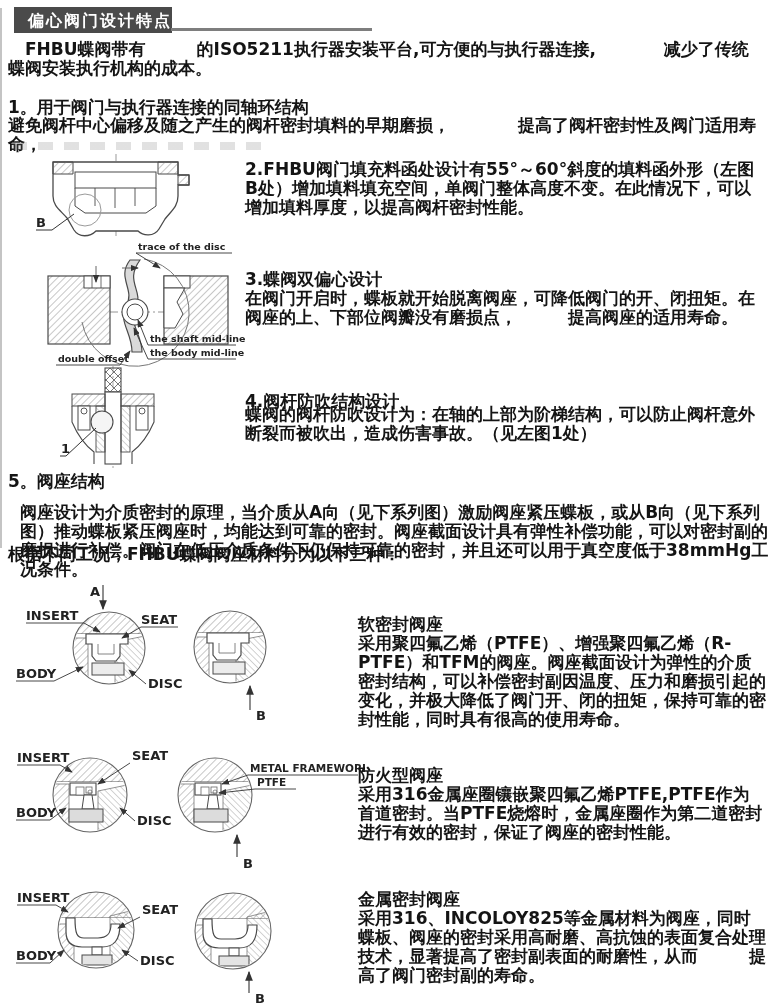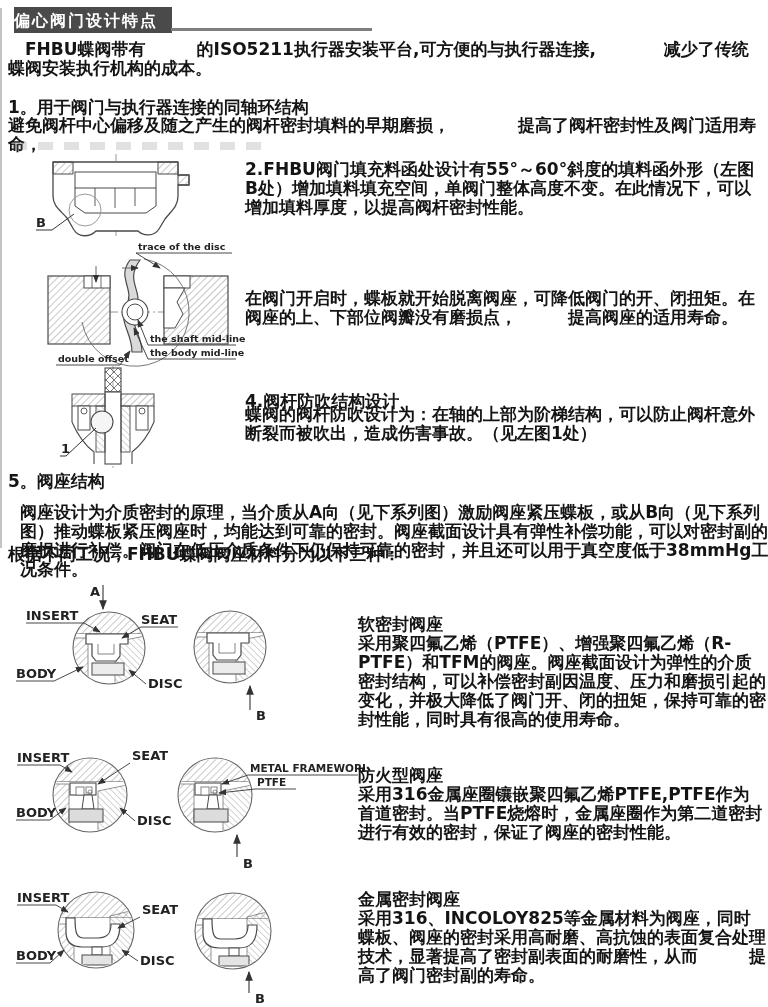--- a/index.html
+++ b/index.html
@@ -3,21 +3,21 @@
 <meta charset="utf-8">
 <style>
   html,body{margin:0;padding:0;background:#fff;}
   .page{
     position:relative;width:768px;height:1007px;background:#ffffff;overflow:hidden;
     font-family:"DejaVu Sans","Liberation Sans",sans-serif;color:#141414;
   }
   .t{position:absolute;font-weight:bold;font-size:17px;line-height:19px;}
   .hdr-box{
     position:absolute;left:14px;top:7px;width:158px;height:26px;background:#4a4a4a;
-    color:#ffffff;font-size:16px;font-weight:bold;text-align:left;line-height:27px;
+    color:#ffffff;font-size:16px;font-weight:bold;text-align:right;line-height:27px;
     letter-spacing:2px;
   }
   .hdr-line{position:absolute;left:171px;top:28px;width:201px;height:3px;background:#7e7e7e;}
   .edge-artifact{position:absolute;left:0;top:8px;width:2px;height:540px;background:#8a8a8a;opacity:.5;}
   .ghost{
     position:absolute;left:12px;top:142px;width:258px;height:8px;opacity:.22;
     background:repeating-linear-gradient(90deg,#777 0 15px,transparent 15px 26px);
   }
   svg text{font-family:"DejaVu Sans","Liberation Sans",sans-serif;font-weight:bold;fill:#222;}
   svg .lbl{font-size:13px;}
@@ -97,20 +97,21 @@
     <text class="lbl-sm" x="112" y="102">the shaft mid-line</text>
     <line x1="110" y1="105" x2="198" y2="105" stroke="#333" stroke-width="0.9"></line>
     <line x1="110" y1="105" x2="100" y2="80" stroke="#333" stroke-width="0.9" marker-end="url(#mArr)"></line>
     <text class="lbl-sm" x="112" y="116">the body mid-line</text>
     <line x1="110" y1="119" x2="198" y2="119" stroke="#333" stroke-width="0.9"></line>
     <line x1="110" y1="119" x2="96" y2="88" stroke="#333" stroke-width="0.9" marker-end="url(#mArr)"></line>
     <text class="lbl-sm" x="20" y="122">double offset</text>
     <line x1="18" y1="125" x2="82" y2="125" stroke="#333" stroke-width="0.9"></line>
     <line x1="82" y1="125" x2="92" y2="111" stroke="#333" stroke-width="0.9" marker-end="url(#mArr)"></line>
   </svg>
+  <p class="t" style="left:245px;top:270px;width:522px;margin:0">3.蝶阀双偏心设计</p>
   <p class="t" style="left:245px;top:289px;width:522px;margin:0">在阀门开启时，蝶板就开始脱离阀座，可降低阀门的开、闭扭矩。在阀座的上、下部位阀瓣没有磨损点，　　　提高阀座的适用寿命。</p>
 
   <svg style="position:absolute;left:58px;top:364px" width="140" height="108">
     <line x1="55" y1="2" x2="55" y2="106" stroke="#999" stroke-width="0.9" stroke-dasharray="7 3 2 3"></line>
     <rect x="47" y="4" width="16" height="24" fill="url(#crossP)" stroke="#4a4a4a" stroke-width="1.1"></rect>
     <rect x="47" y="28" width="16" height="72" fill="#ffffff" stroke="#4a4a4a" stroke-width="1.1"></rect>
     <rect x="14" y="30" width="33" height="12" fill="url(#hatchA)" stroke="#4a4a4a" stroke-width="1"></rect>
     <rect x="63" y="30" width="33" height="12" fill="url(#hatchA)" stroke="#4a4a4a" stroke-width="1"></rect>
     <rect x="20" y="42" width="12" height="24" fill="#fff" stroke="#4a4a4a" stroke-width="1"></rect>
     <circle cx="26" cy="47" r="3" fill="none" stroke="#4a4a4a" stroke-width="0.9"></circle>

